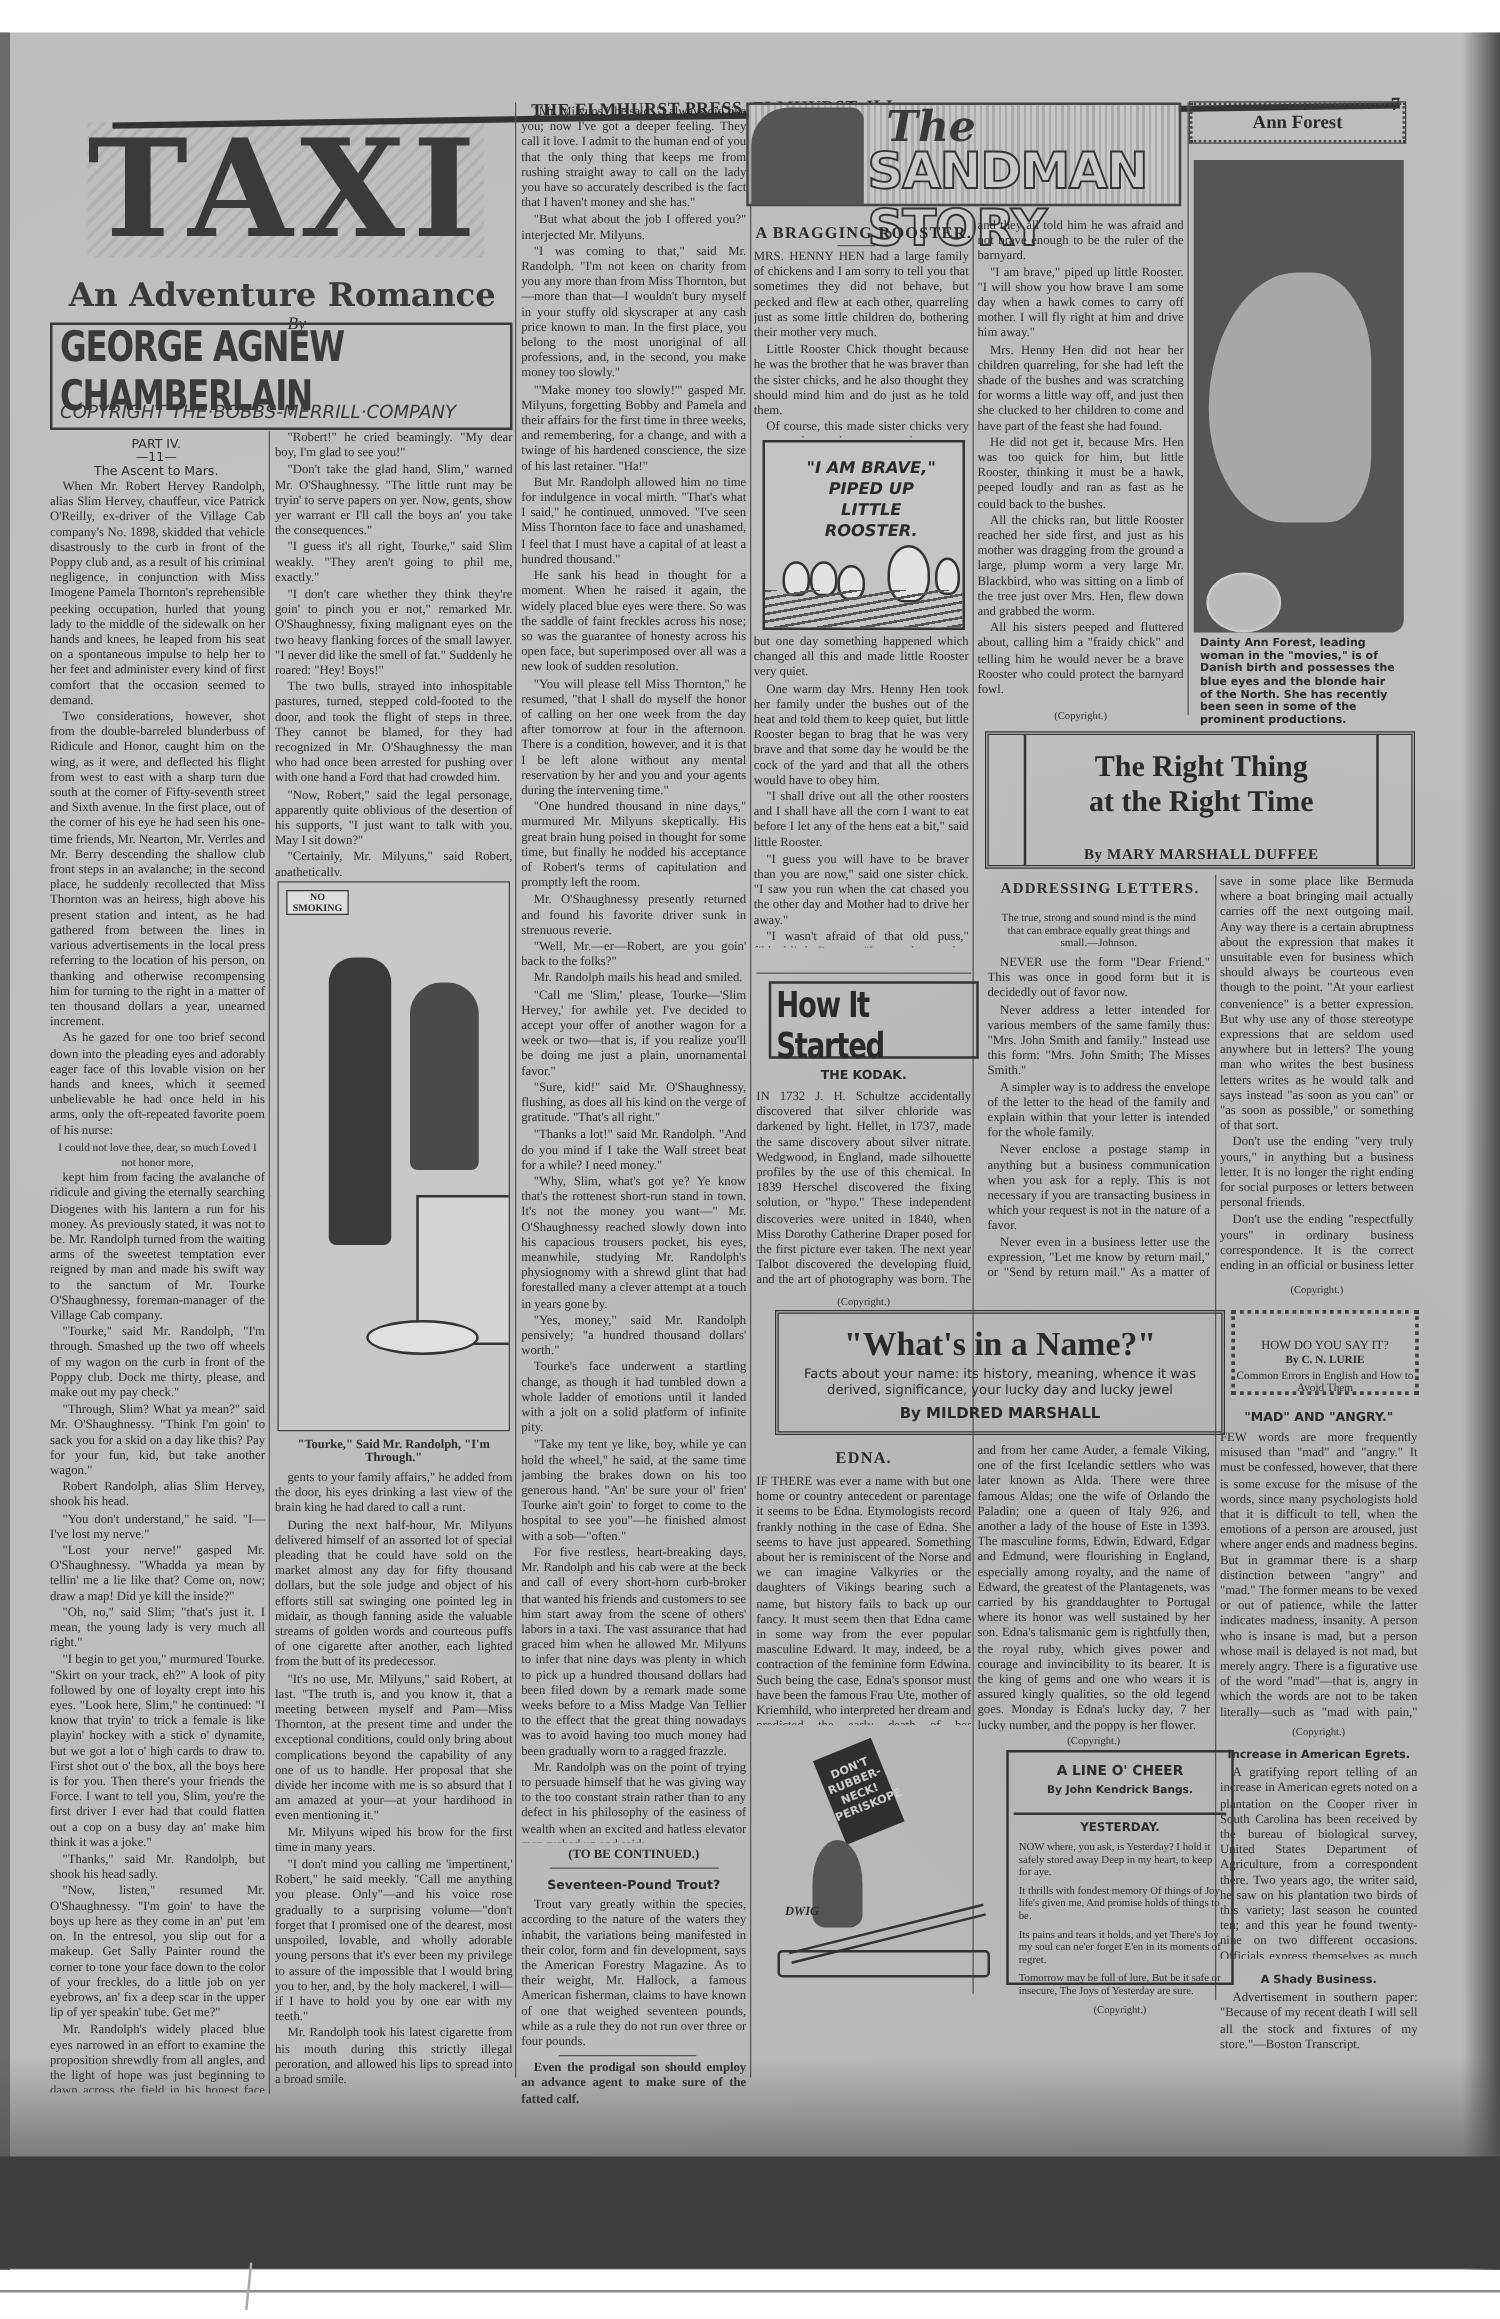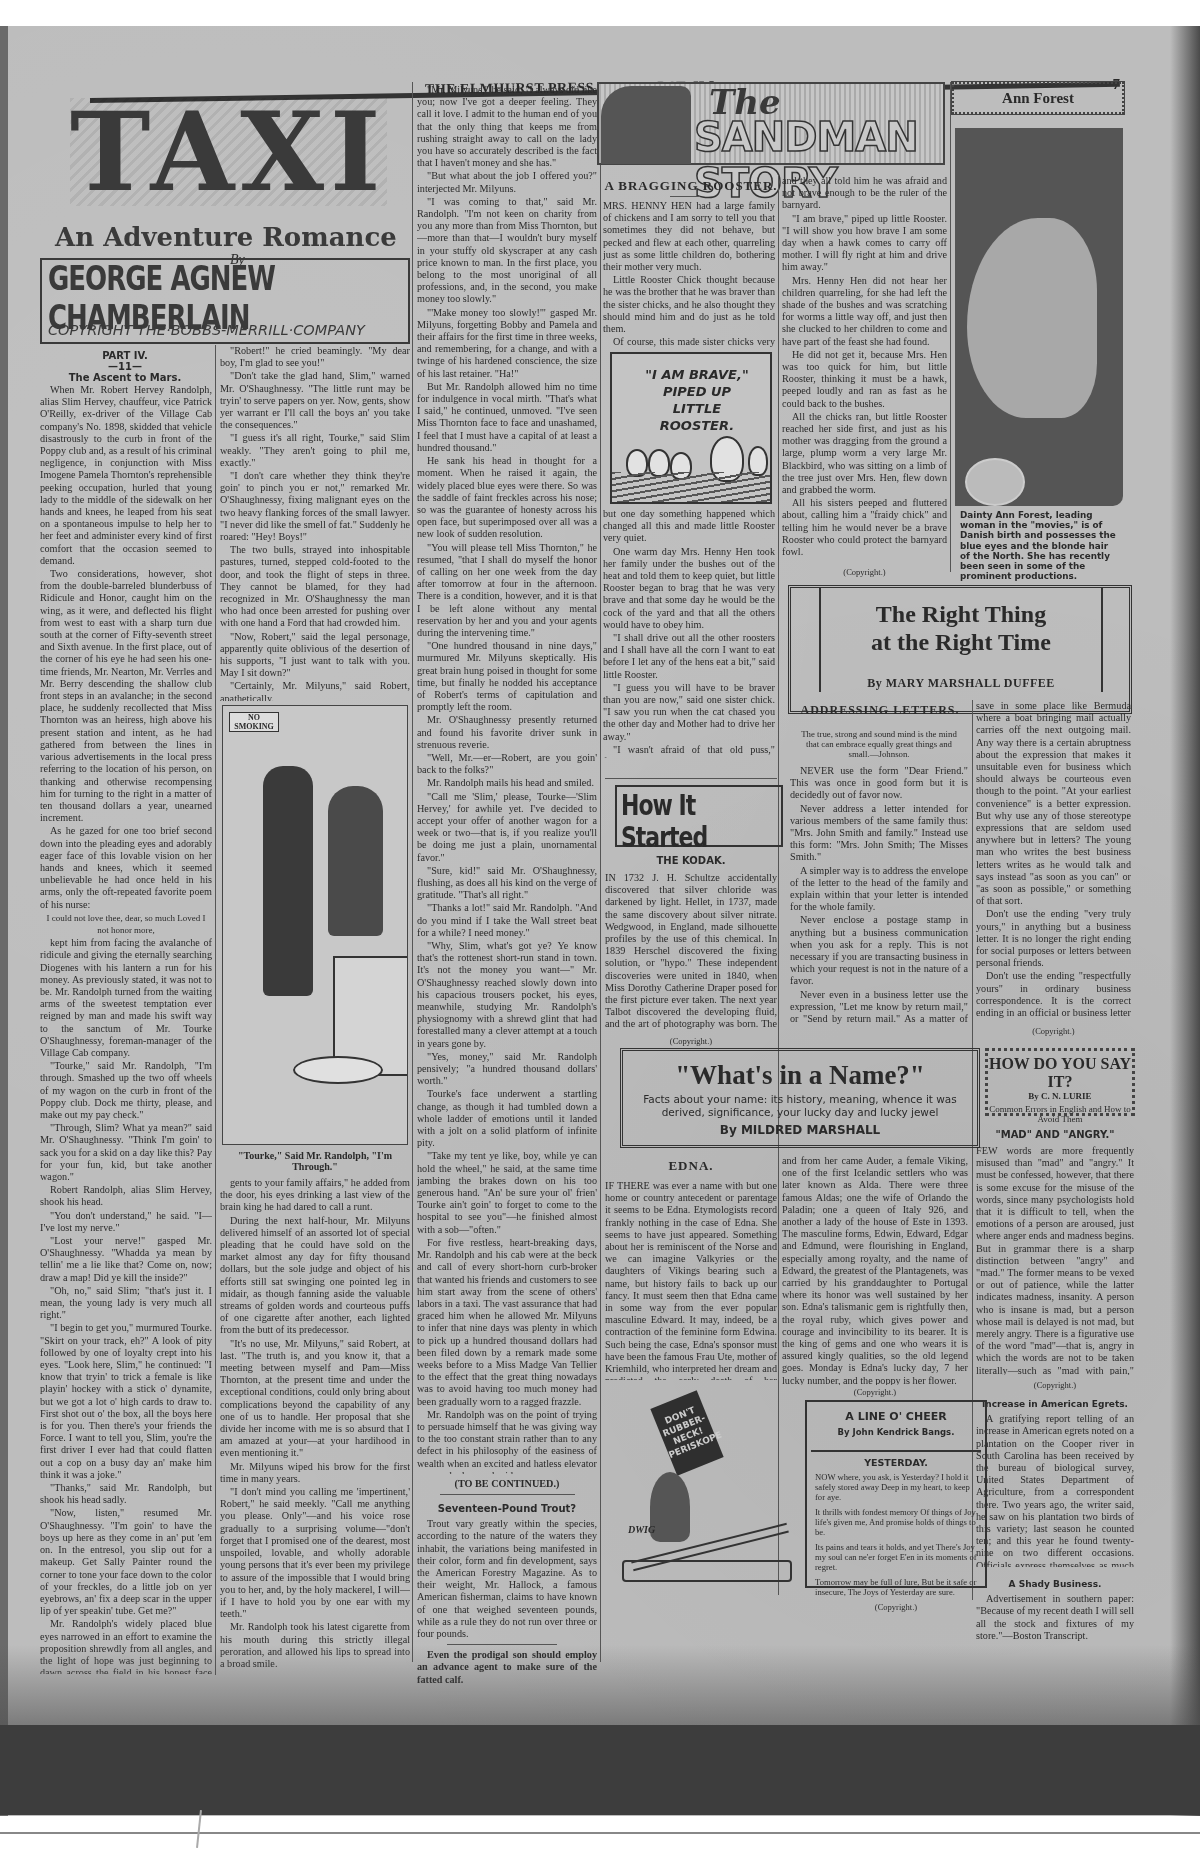--- a/index.html
+++ b/index.html
@@ -65,21 +65,21 @@
       position: absolute; left: 0; top: 168px; width: 370px; height: 86px; border: 2px solid #3a3a3a;
     }
     .taxi-author {
       position: absolute; left: 6px; top: 8px; font-family: "DejaVu Sans", sans-serif; font-weight: bold;
       font-size: 26px; letter-spacing: -1px; color: #3a3a3a; transform: scaleY(1.3);
     }
     .taxi-copy {
       position: absolute; left: 6px; top: 62px; font-family: "DejaVu Sans", sans-serif; font-style: italic;
       font-size: 14.5px; color: #3a3a3a;
     }
-    .taxi-part { position: absolute; left: 40px; top: 350px; width: 170px; text-align: center; font-family: "DejaVu Sans", sans-serif; font-size: 10px; font-weight: bold; line-height: 11px; }
+    .taxi-part { position: absolute; left: 40px; top: 350px; width: 170px; text-align: center; font-family: "DejaVu Sans", sans-serif; font-size: 10px; font-weight: normal; line-height: 11px; }
 
     .illus { position: absolute; border: 1px solid #444; background: #c8c8c8; overflow: hidden; }
     .caption { position: absolute; font-size: 10px; font-weight: bold; text-align: center; line-height: 11px; }
 
     
     .sandman-banner {
       position: absolute; left: 597px; top: 82px; width: 348px; height: 83px; border: 2px solid #444;
       background: repeating-linear-gradient(90deg, #aaa 0 2px, #c6c6c6 2px 5px);
     }
     .sandman-the { position: absolute; left: 110px; top: -2px; font-family: "DejaVu Serif", serif; font-style: italic; font-size: 34px; font-weight: bold; color: #3a3a3a; }
@@ -91,35 +91,35 @@
     .rooster-text { position: absolute; left: 30px; top: 12px; font-family: "DejaVu Sans", sans-serif; font-style: italic; font-size: 13px; line-height: 17px; font-weight: bold; color: #2a2a2a; text-align: center; width: 110px; }
 
     
     .ann-title-box { position: absolute; left: 952px; top: 82px; width: 172px; height: 32px; border: 2px dotted #444; outline: 1px solid #444; text-align: center; }
     .ann-title { font-weight: bold; font-size: 15px; line-height: 28px; }
     .ann-photo { position: absolute; left: 955px; top: 128px; width: 168px; height: 378px; background: #555; border-radius: 0 0 10px 0; }
     .ann-face { position: absolute; left: 12px; top: 90px; width: 130px; height: 200px; background: #a8a8a8; border-radius: 60% 40% 30% 50%; }
     .ann-caption { position: absolute; left: 960px; top: 510px; width: 160px; font-family: "DejaVu Sans", sans-serif; font-size: 8.8px; line-height: 10.2px; font-weight: bold; }
 
     
-    .rt-box { position: absolute; left: 788px; top: 585px; width: 344px; height: 129px; border: 3px double #333; }
+    .rt-box { position: absolute; left: 788px; top: 585px; width: 344px; height: 110px; border: 3px double #333; }
     .rt-inner { position: absolute; left: 28px; top: 0; width: 284px; height: 104px; border-left: 2px solid #333; border-right: 2px solid #333; text-align: center; }
     .rt-title { font-size: 24px; line-height: 28px; font-weight: bold; margin-top: 12px; }
     .rt-by { font-size: 12px; font-weight: bold; letter-spacing: 0.5px; margin-top: 20px; }
 
     .how-started { position: absolute; left: 615px; top: 785px; width: 168px; height: 62px; border: 2px solid #333; }
     .how-started-title { position: absolute; left: 4px; top: 2px; font-family: "DejaVu Sans", sans-serif; font-weight: bold; font-size: 22px; letter-spacing: -1px; transform: scaleY(1.3); transform-origin: top; }
 
     .name-box { position: absolute; left: 620px; top: 1048px; width: 360px; height: 100px; border: 3px double #333; text-align: center; }
     .name-title { font-size: 27px; font-weight: bold; line-height: 32px; margin-top: 8px; }
     .name-sub { font-size: 10.5px; line-height: 13px; font-family: "DejaVu Sans", sans-serif; margin: 2px 15px 0; }
     .name-by { font-size: 12px; font-weight: bold; font-family: "DejaVu Sans", sans-serif; margin-top: 4px; }
 
     .howsay-box { position: absolute; left: 985px; top: 1048px; width: 150px; height: 68px; border: 3px dotted #444; text-align: center; }
-    .howsay-title { font-weight: bold; font-size: 16px; margin-top: 4px; }
+    .howsay-title { font-weight: normal; font-size: 10px; margin-top: 20px; }
     .howsay-by { font-size: 9px; font-weight: bold; }
     .howsay-sub { font-size: 9px; line-height: 10px; margin-top: 3px; }
 
     .cheer-box { position: absolute; left: 805px; top: 1400px; width: 182px; height: 188px; border: 2px solid #333; }
     .cheer-title { text-align: center; font-family: "DejaVu Sans", sans-serif; font-weight: bold; font-size: 11px; margin-top: 8px; }
     .cheer-by { text-align: center; font-family: "DejaVu Sans", sans-serif; font-size: 8.5px; font-weight: bold; margin-top: 4px; }
     .cheer-inner { position: absolute; left: 4px; top: 48px; width: 170px; height: 132px; border-top: 2px solid #333; padding: 6px 4px; font-size: 8.6px; line-height: 10px; }
     .cheer-inner .poem-title { text-align: center; font-family: "DejaVu Sans", sans-serif; font-weight: bold; font-size: 9.5px; margin-bottom: 4px; }
     .cheer-inner .stanza { margin-bottom: 5px; }
 

